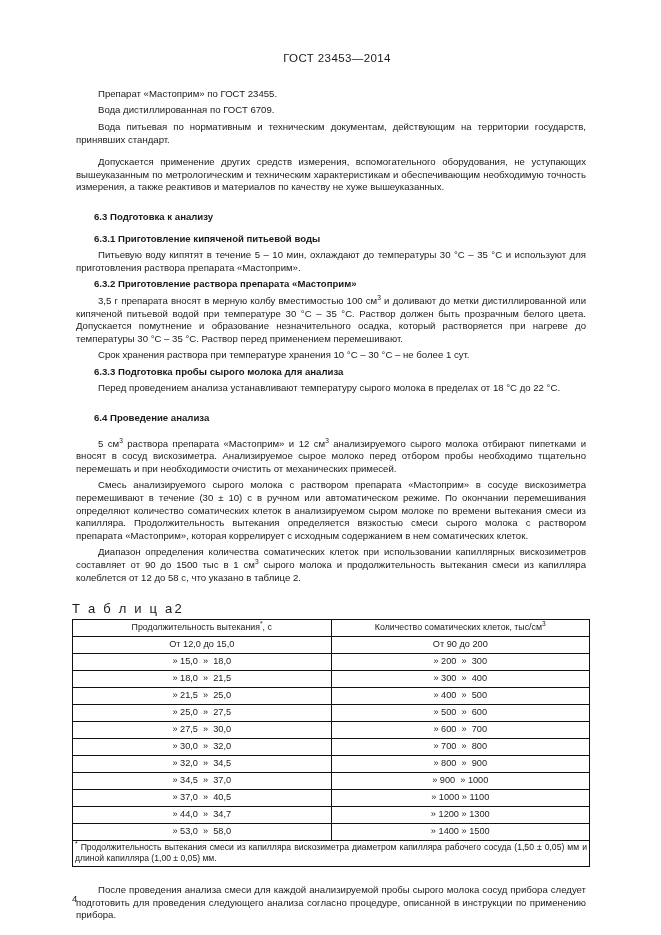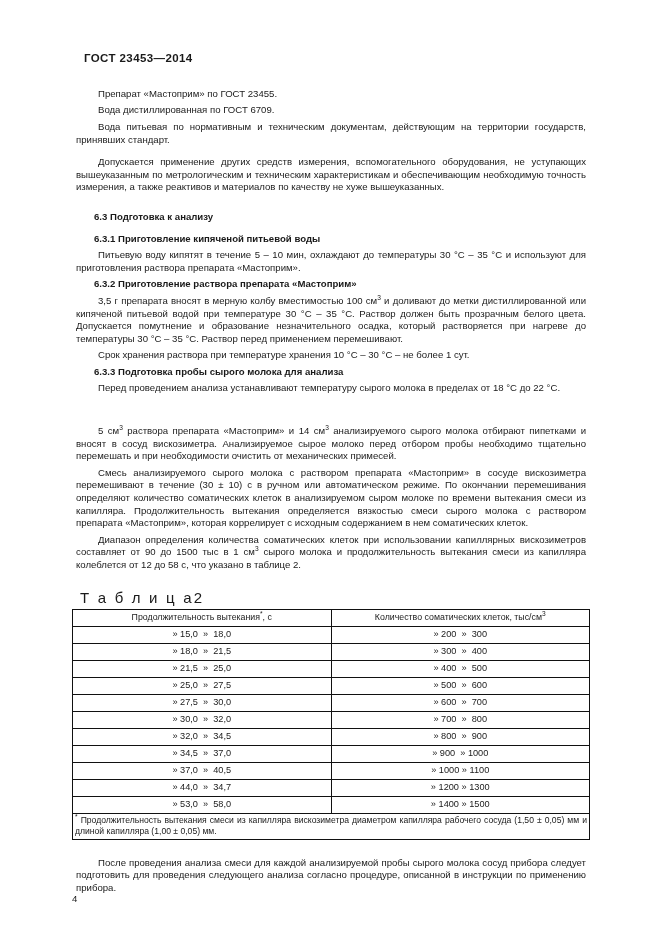--- a/index.html
+++ b/index.html
@@ -25,24 +25,25 @@
   .content {
     position: absolute;
     left: 72px;
     top: 52px;
     width: 518px;
   }
 
   
   .doc-header {
     font-size: 11.5px;
-    font-weight: bold;
+    font-weight: normal;
     letter-spacing: 0.4px;
     margin: 0 0 22px 12px;
     line-height: 1.2;
+    text-align: center;
   }
 
   
   p.body {
     font-size: 9.6px;
     line-height: 12.6px;
     margin: 4px;
     text-align: justify;
     text-justify: inter-word;
     hyphens: manual;
@@ -64,23 +65,23 @@
   }
 
   sup {
     font-size: 6.6px;
     vertical-align: super;
     line-height: 0;
   }
 
   
   .table-caption {
-    font-size: 15px;
+    font-size: 13px;
     letter-spacing: 2.2px;
-    margin: 0 0 3px 8px;
+    margin: 0 0 3px 0;
   }
   .table-caption .num { letter-spacing: 0; }
 
   table.gost {
     border-collapse: collapse;
     width: 518px;
     table-layout: fixed;
     font-size: 9.2px;
   }
   table.gost td, table.gost th {
@@ -136,42 +137,47 @@
     <h3 class="heading">6.3.1 Приготовление кипяченой питьевой воды</h3>
     <p class="body indent">Питьевую воду кипятят в течение 5 – 10 мин, охлаждают до температуры 30 °С – 35 °С и используют для приготовления раствора препарата «Мастоприм».</p>
     <h3 class="heading">6.3.2 Приготовление раствора препарата «Мастоприм»</h3>
     <p class="body indent"><span>3,5 г препарата вносят в мерную колбу вместимостью 100 см</span><sup>3</sup><span> и доливают до метки дистиллирован­ной или кипяченой питьевой водой при температуре 30 °С – 35 °С. Раствор должен быть прозрачным бе­лого цвета. Допускается помутнение и образование незначительного осадка, который растворяется при нагреве до температуры 30 °С – 35 °С. Раствор перед применением перемешивают.</span></p>
     <p class="body indent">Срок хранения раствора при температуре хранения 10 °С – 30 °С – не более 1 сут.</p>
     <h3 class="heading">6.3.3 Подготовка пробы сырого молока для анализа</h3>
     <p class="body indent">Перед проведением анализа устанавливают температуру сырого молока в пределах от 18 °С до 22 °С.</p>
 
     <div class="gap-l"></div>
 
+    <h3 class="heading">6.4 Проведение анализа</h3>
     <div class="gap-m"></div>
-    <p class="body indent"><span>5 см</span><sup>3</sup><span> раствора препарата «Мастоприм» и 14 см</span><sup>3</sup><span> анализируемого сырого молока отбирают пи­петками и вносят в сосуд вискозиметра. Анализируемое сырое молоко перед отбором пробы необхо­димо тщательно перемешать и при необходимости очистить от механических примесей.</span></p>
+    <p class="body indent"><span>5 см</span><sup>3</sup><span> раствора препарата «Мастоприм» и 12 см</span><sup>3</sup><span> анализируемого сырого молока отбирают пи­петками и вносят в сосуд вискозиметра. Анализируемое сырое молоко перед отбором пробы необхо­димо тщательно перемешать и при необходимости очистить от механических примесей.</span></p>
     <p class="body indent">Смесь анализируемого сырого молока с раствором препарата «Мастоприм» в сосуде вискози­метра перемешивают в течение (30 ± 10) с в ручном или автоматическом режиме. По окончании пе­ремешивания определяют количество соматических клеток в анализируемом сыром молоке по вре­мени вытекания смеси из капилляра. Продолжительность вытекания определяется вязкостью смеси сырого молока с раствором препарата «Мастоприм», которая коррелирует с исходным содержанием в нем соматических клеток.</p>
     <p class="body indent"><span>Диапазон определения количества соматических клеток при использовании капиллярных вис­козиметров составляет от 90 до 1500 тыс в 1 см</span><sup>3</sup><span> сырого молока и продолжительность вытекания смеси из капилляра колеблется от 12 до 58 с, что указано в таблице 2.</span></p>
 
     <div class="gap-l"></div>
 
     <div class="table-caption"><span>Т а б л и ц а</span><span class="num">2</span></div>
 
     <table class="gost">
       <colgroup>
         <col style="width:50%">
         <col style="width:50%">
       </colgroup>
       <thead>
         <tr>
           <th><span>Продолжительность вытекания</span><sup>*</sup><span>, с</span></th>
           <th><span>Количество соматических клеток, тыс/см</span><sup>3</sup></th>
         </tr>
       </thead>
       <tbody id="table-body">
           <tr>
+            <td><span class="range">От 12,0 до 15,0</span></td>
+            <td><span class="range">От 90 до 200</span></td>
+          </tr>
+          <tr>
             <td><span class="range">» 15,0  »  18,0</span></td>
             <td><span class="range">» 200  »  300</span></td>
           </tr>
           <tr>
             <td><span class="range">» 18,0  »  21,5</span></td>
             <td><span class="range">» 300  »  400</span></td>
           </tr>
           <tr>
             <td><span class="range">» 21,5  »  25,0</span></td>
             <td><span class="range">» 400  »  500</span></td>

